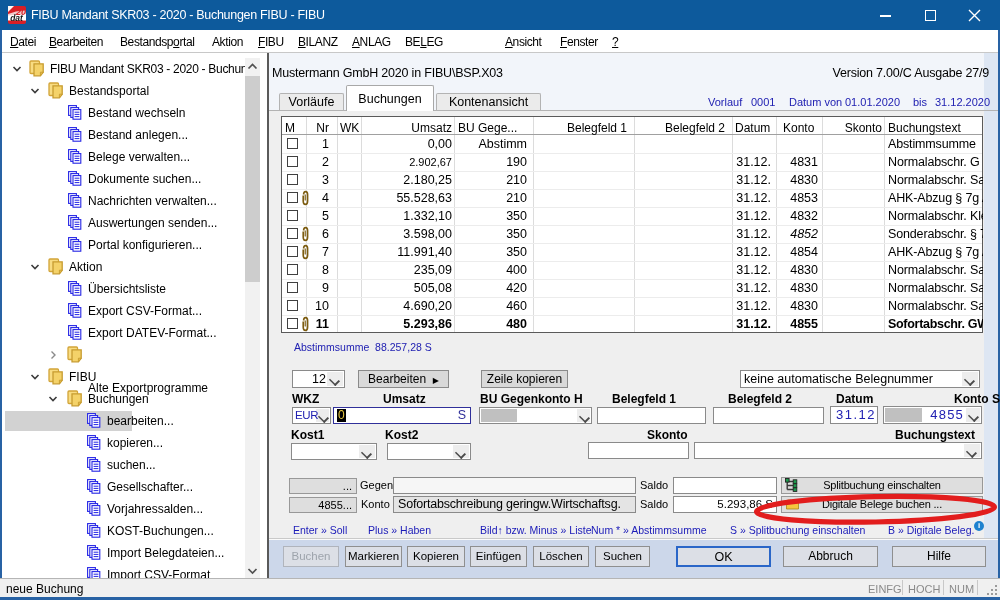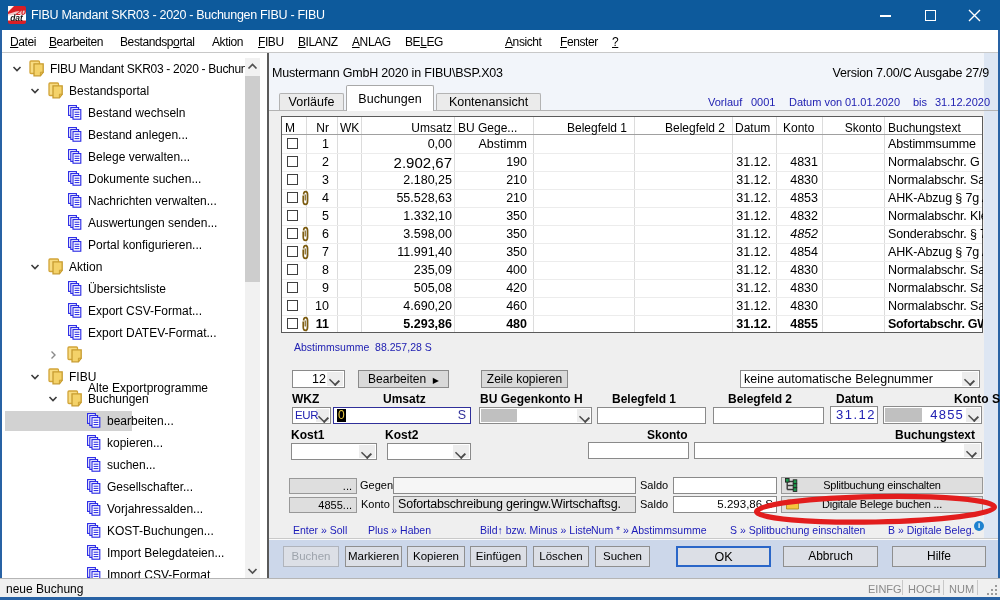--- a/index.html
+++ b/index.html
@@ -295,21 +295,21 @@
 <div class="ab" style="left:888px;top:121px;width:94px;height:15px;line-height:15px;text-align:left;font-size:12px;overflow:hidden;">Buchungstext</div>
 <div class="ab" style="left:287px;top:138px;width:11px;height:11px;background:#fff;border:1px solid #404040;box-sizing:border-box;"></div>
 <div class="ab" style="left:306px;top:137px;width:23px;height:15px;line-height:15px;text-align:right;font-size:12.5px;">1</div>
 <div class="ab" style="left:361px;top:137px;width:91px;height:15px;line-height:15px;text-align:right;font-size:12.5px;">0,00</div>
 <div class="ab" style="left:458px;top:137px;width:69px;height:15px;line-height:15px;text-align:right;font-size:12.5px;">Abstimm</div>
 <div class="ab" style="left:732px;top:137px;width:39px;height:15px;line-height:15px;text-align:right;font-size:12.5px;"></div>
 <div class="ab" style="left:776px;top:137px;width:42px;height:15px;line-height:15px;text-align:right;font-size:12.5px;"></div>
 <div class="ab" style="left:888px;top:137px;width:95px;height:15px;line-height:15px;text-align:left;font-size:12.5px;overflow:hidden;letter-spacing:-0.15px;">Abstimmsumme</div>
 <div class="ab" style="left:287px;top:156px;width:11px;height:11px;background:#fff;border:1px solid #404040;box-sizing:border-box;"></div>
 <div class="ab" style="left:306px;top:155px;width:23px;height:15px;line-height:15px;text-align:right;font-size:12.5px;">2</div>
-<div class="ab" style="left:361px;top:155px;width:91px;height:15px;line-height:15px;text-align:right;font-size:15px;">2.902,67</div>
+<div class="ab" style="left:361px;top:155px;width:91px;height:15px;line-height:15px;text-align:right;font-size:11px;">2.902,67</div>
 <div class="ab" style="left:458px;top:155px;width:69px;height:15px;line-height:15px;text-align:right;font-size:12.5px;">190</div>
 <div class="ab" style="left:732px;top:155px;width:39px;height:15px;line-height:15px;text-align:right;font-size:12.5px;">31.12.</div>
 <div class="ab" style="left:776px;top:155px;width:42px;height:15px;line-height:15px;text-align:right;font-size:12.5px;">4831</div>
 <div class="ab" style="left:888px;top:155px;width:95px;height:15px;line-height:15px;text-align:left;font-size:12.5px;overflow:hidden;letter-spacing:-0.15px;">Normalabschr. G</div>
 <div class="ab" style="left:287px;top:174px;width:11px;height:11px;background:#fff;border:1px solid #404040;box-sizing:border-box;"></div>
 <div class="ab" style="left:306px;top:173px;width:23px;height:15px;line-height:15px;text-align:right;font-size:12.5px;">3</div>
 <div class="ab" style="left:361px;top:173px;width:91px;height:15px;line-height:15px;text-align:right;font-size:12.5px;">2.180,25</div>
 <div class="ab" style="left:458px;top:173px;width:69px;height:15px;line-height:15px;text-align:right;font-size:12.5px;">210</div>
 <div class="ab" style="left:732px;top:173px;width:39px;height:15px;line-height:15px;text-align:right;font-size:12.5px;">31.12.</div>
 <div class="ab" style="left:776px;top:173px;width:42px;height:15px;line-height:15px;text-align:right;font-size:12.5px;">4830</div>

